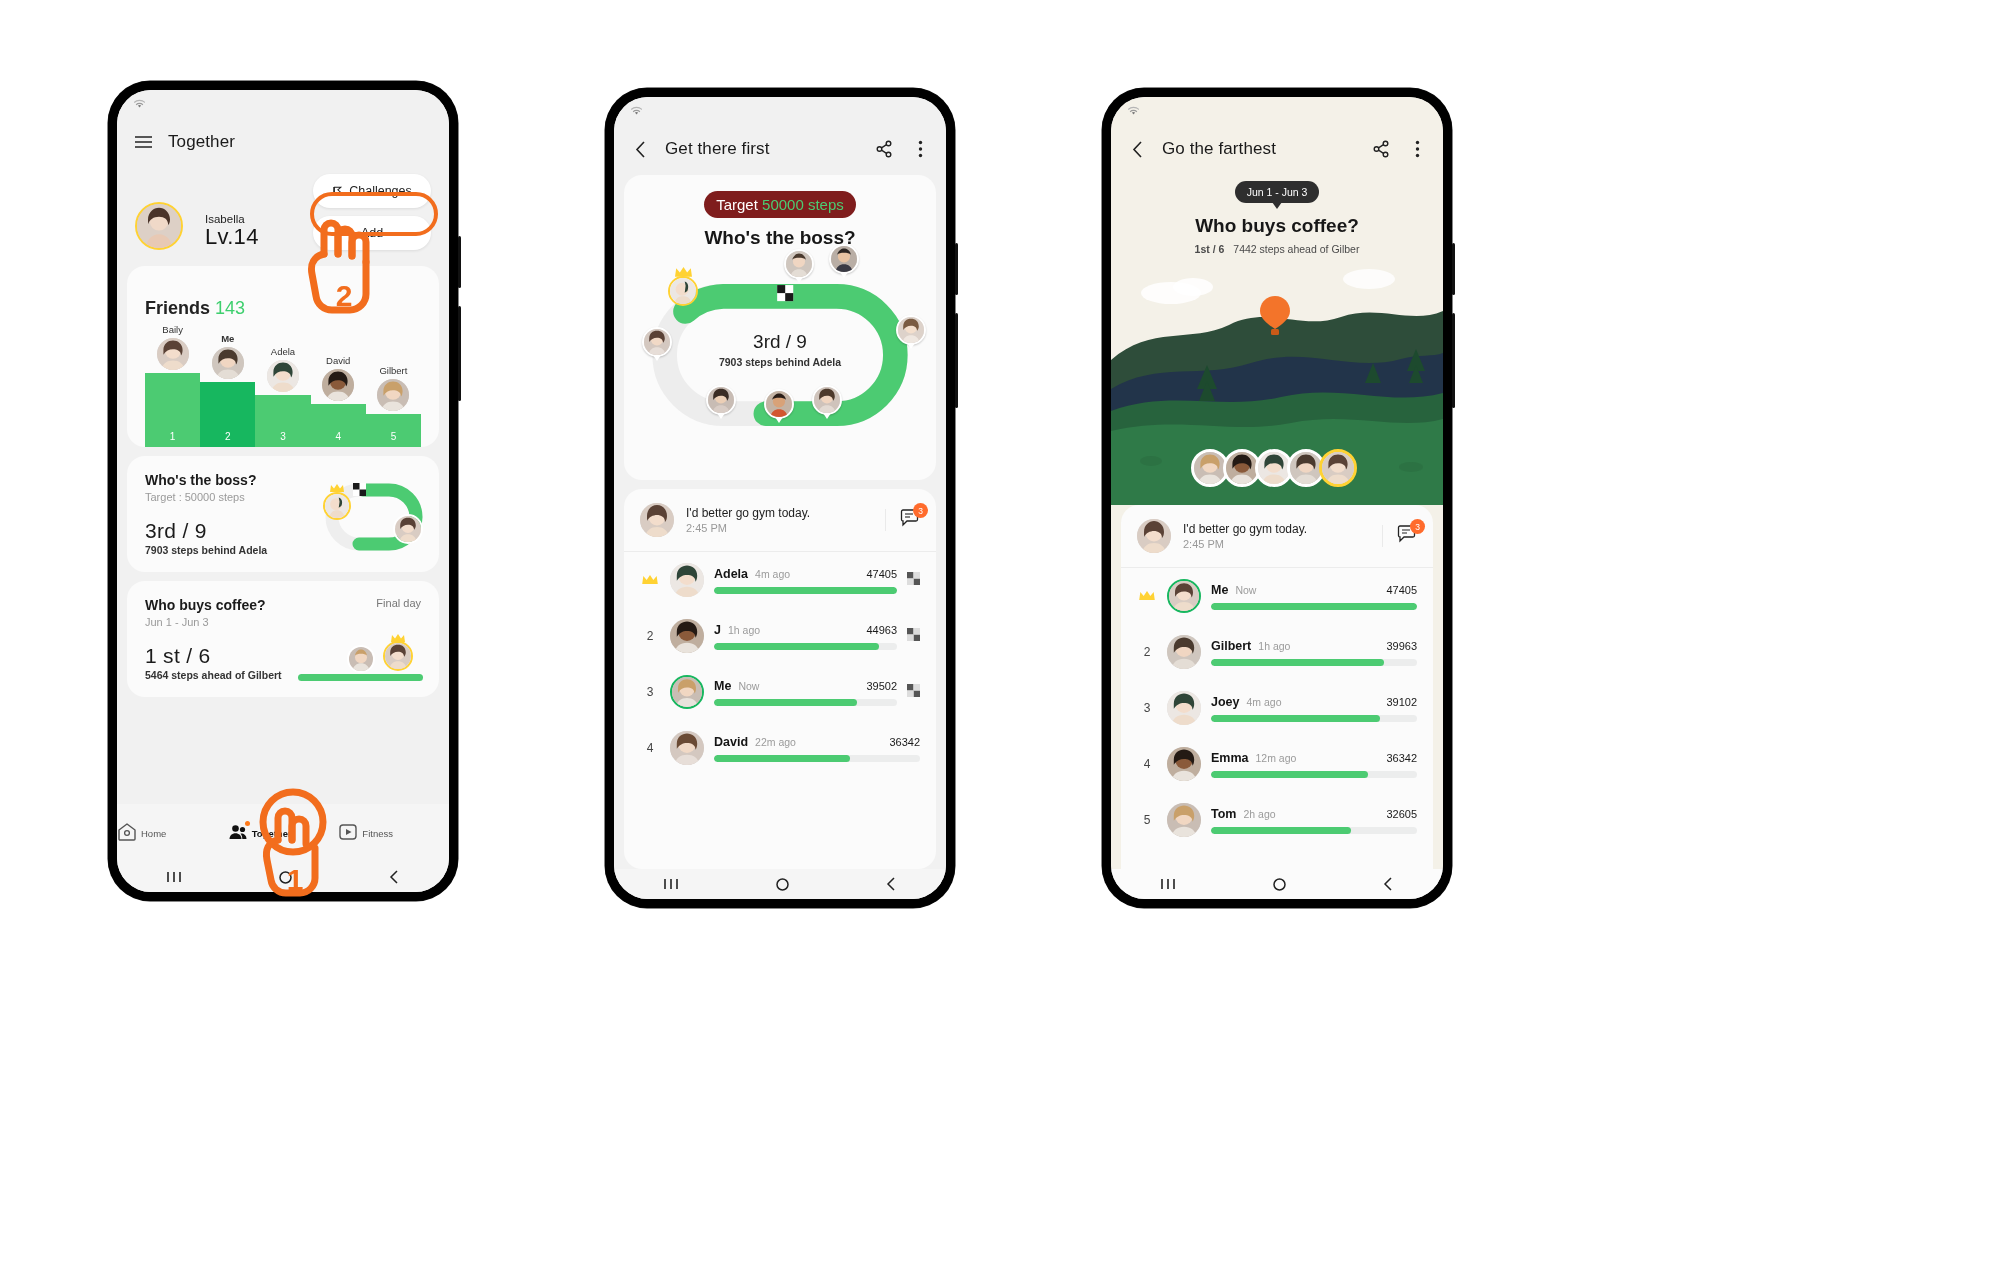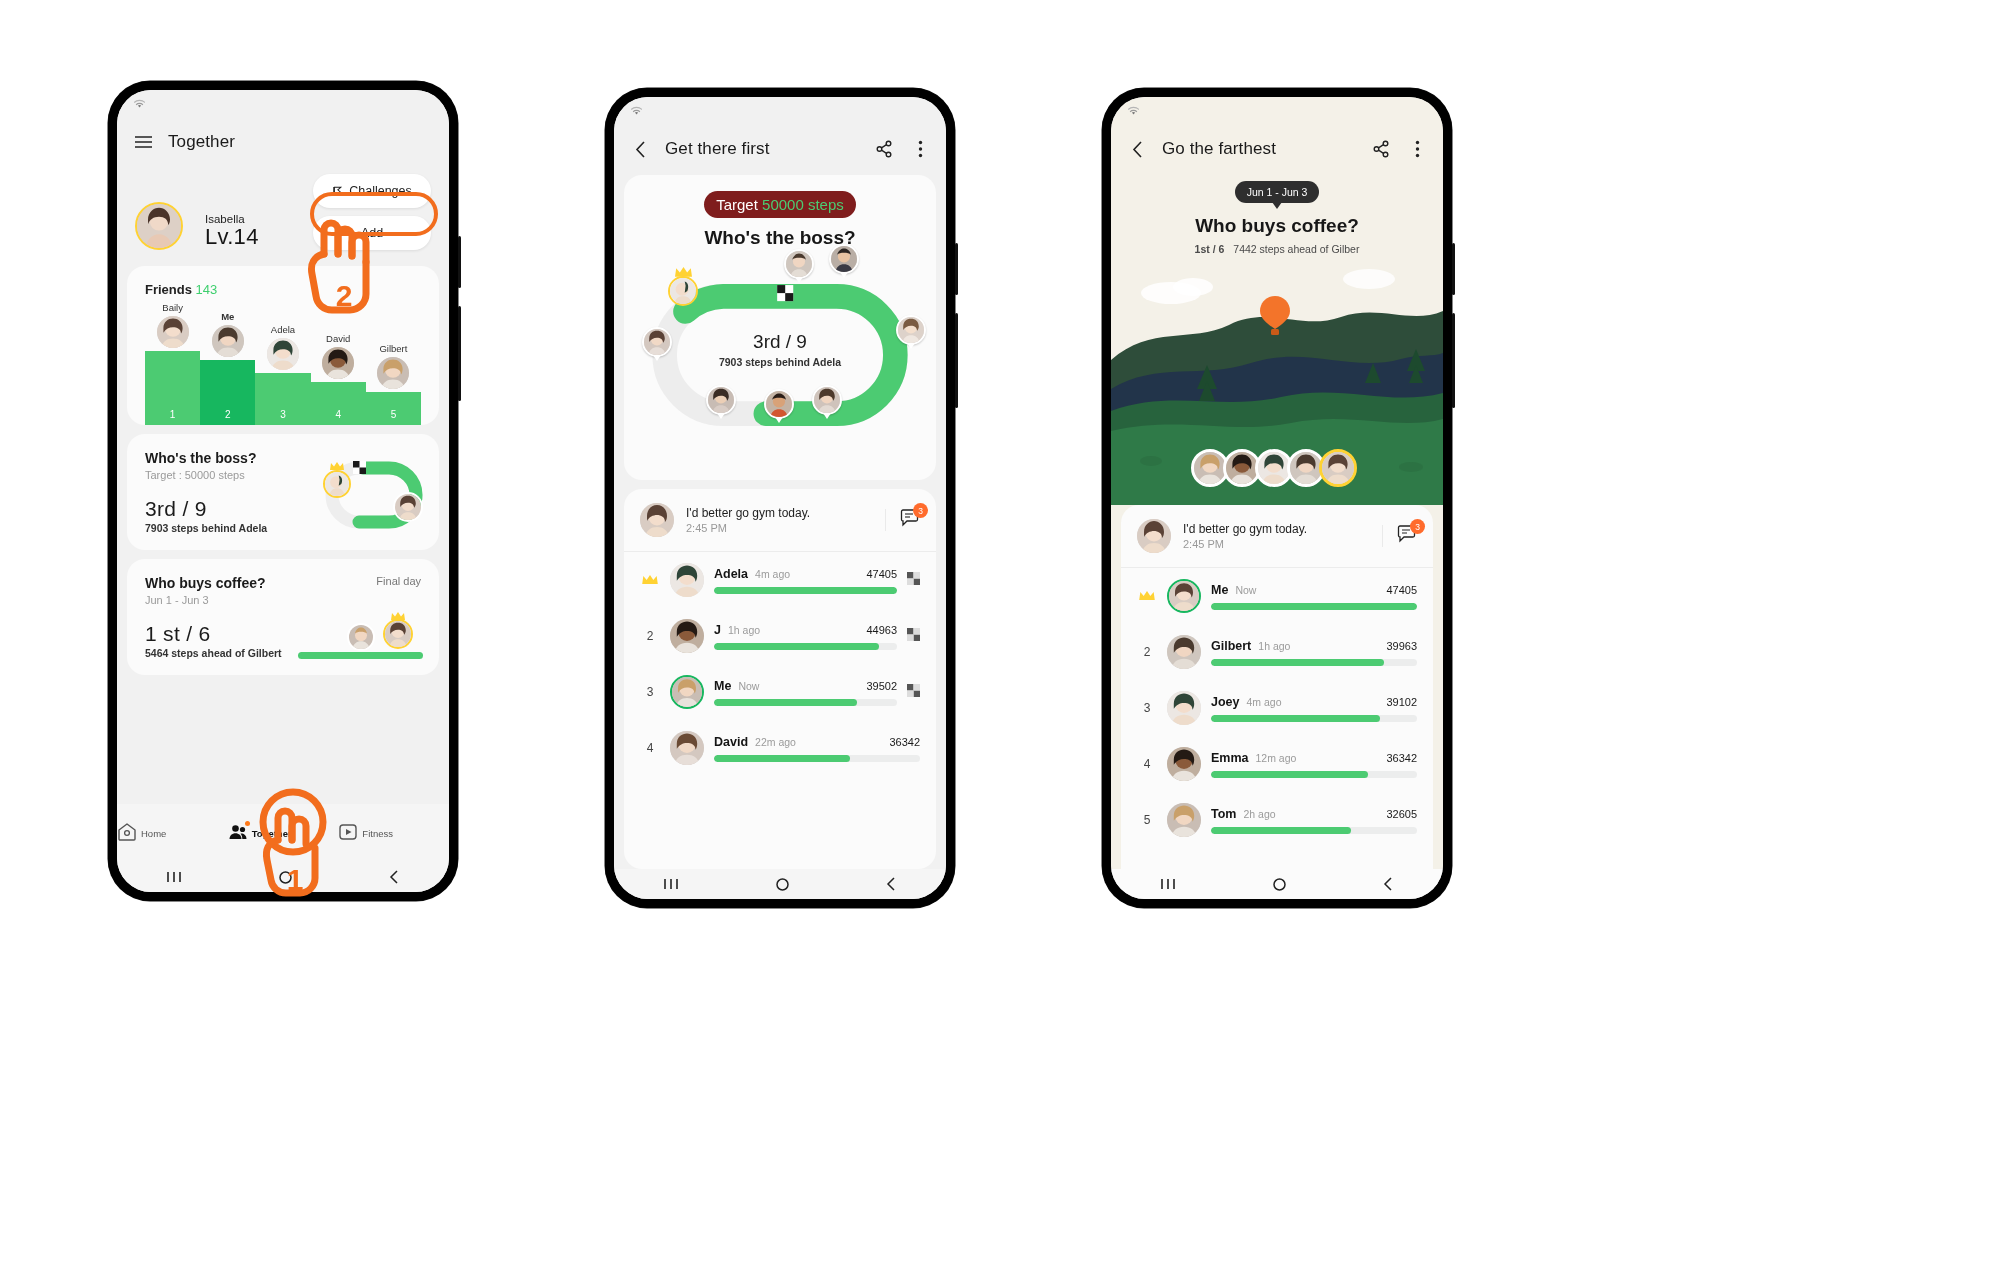--- a/index.html
+++ b/index.html
@@ -64,21 +64,21 @@
   .btn-stack { margin-left: auto; display: flex; flex-direction: column; gap: 8px; align-items: flex-end; }
   .pill-btn {
     background: #ffffff; border-radius: 22px; width: 118px; height: 34px;
     display: flex; align-items: center; justify-content: center; gap: 6px;
     font-size: 12.5px; color: #222; box-shadow: 0 1px 3px rgba(0,0,0,.09); cursor: pointer;
   }
 
   .card {
     background: #fbfbfb; border-radius: 18px; margin: 0 10px 9px; padding: 16px 18px;
   }
-  .card-lbl { font-size: 13px; color: #222; font-weight: bold; }
+  .card-lbl { font-size: 18px; color: #222; font-weight: bold; margin-top: 16px; }
   .card-lbl .cnt { color: #3ecf6e; font-weight: normal; }
 
   
   .chart { position: relative; height: 118px; margin-top: 10px; display: flex; align-items: flex-end; gap: 0; }
   .chcol { flex: 1; display: flex; flex-direction: column; align-items: center; justify-content: flex-end; position: relative; }
   .chname { font-size: 9.5px; color: #333; margin-bottom: 3px; white-space: nowrap; }
   .chname.me { font-weight: bold; }
   .chav { width: 32px; height: 32px; border-radius: 50%; overflow: hidden; margin-bottom: 3px; background: #ddd; z-index:2;}
   .chbar { width: 100%; background: #4ccb72; display: flex; align-items: flex-end; justify-content: center;
            color: #fff; font-size: 10px; padding-bottom: 5px; }

